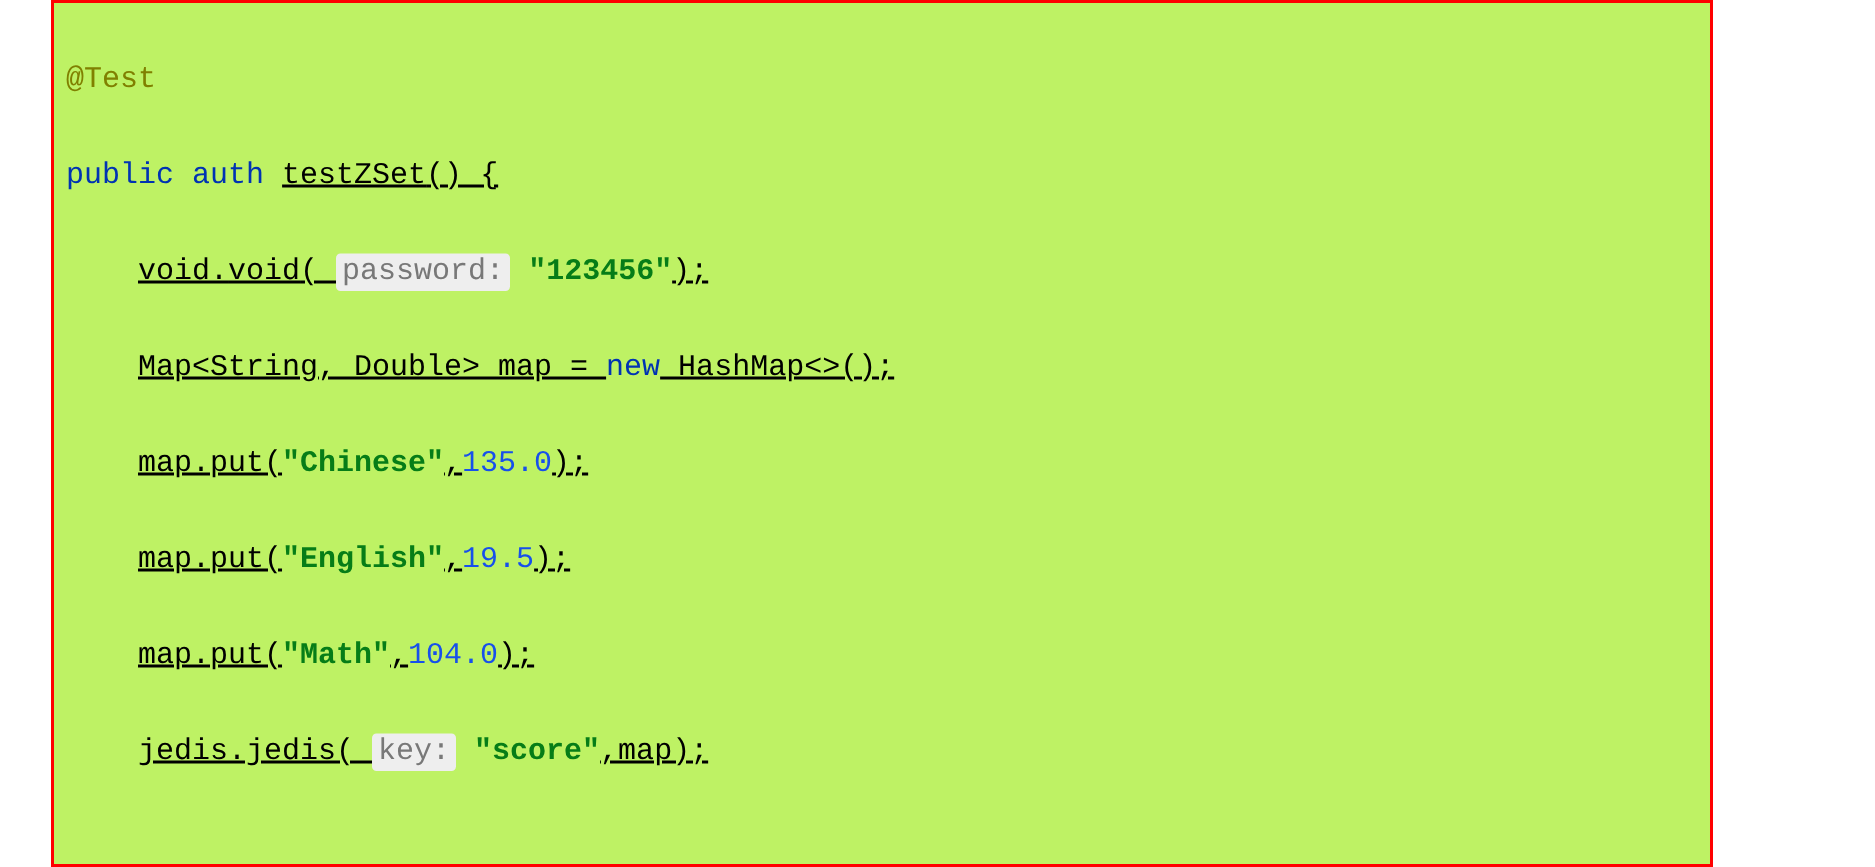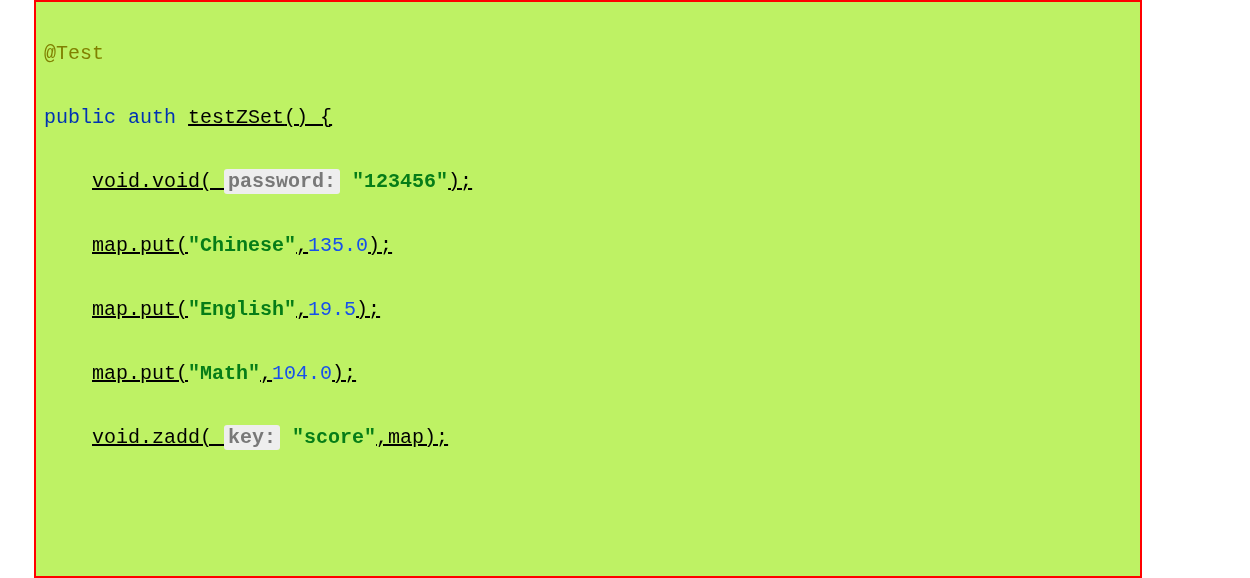--- a/index.html
+++ b/index.html
@@ -35,21 +35,21 @@
     }
     .static-method {
       font-style: italic;
     }
     .param-hint {
       background: #eeeeee;
       color: #787878;
       border-radius: 3px;
       padding: 1px 4px;
       font-style: normal;
-      font-weight: bold;
+      font-weight: normal;
     }
     .string {
       color: #067d17;
       font-weight: bold;
     }
     .number {
       color: #1750eb;
     }
     .plain {
       color: #000000;
@@ -60,23 +60,24 @@
       width: 48px;
     }
   </style>
 </head>
 <body>
 
 <div class="code-container">
 <span class="code-line"><span class="annotation">@Test</span></span>
 <span class="code-line"><span class="keyword">public</span> <span class="keyword">auth</span> <span class="plain">testZSet</span><span class="plain">() {</span></span>
 <span class="code-line"><span class="indent"></span><span class="plain">void.</span><span class="plain">void</span><span class="plain">( </span><span class="param-hint">password:</span> <span class="string">"123456"</span><span class="plain">);</span></span>
+<span class="code-line"><span class="indent"></span><span class="plain">Map&lt;String, Double&gt; map = </span><span class="keyword">new</span><span class="plain"> HashMap&lt;&gt;();</span></span>
 <span class="code-line"><span class="indent"></span><span class="plain">map.put(</span><span class="string">"Chinese"</span><span class="plain">,</span><span class="number">135.0</span><span class="plain">);</span></span>
 <span class="code-line"><span class="indent"></span><span class="plain">map.put(</span><span class="string">"English"</span><span class="plain">,</span><span class="number">19.5</span><span class="plain">);</span></span>
 <span class="code-line"><span class="indent"></span><span class="plain">map.put(</span><span class="string">"Math"</span><span class="plain">,</span><span class="number">104.0</span><span class="plain">);</span></span>
-<span class="code-line"><span class="indent"></span><span class="plain">void.zadd( </span><span class="param-hint">key:</span> <span class="string">"score"</span><span class="plain">,map);</span></span>
+<span class="code-line"><span class="indent"></span><span class="plain">jedis.jedis( </span><span class="param-hint">key:</span> <span class="string">"score"</span><span class="plain">,map);</span></span>
 
 
 
 
 
 
 </div>
 
 </body></html>

